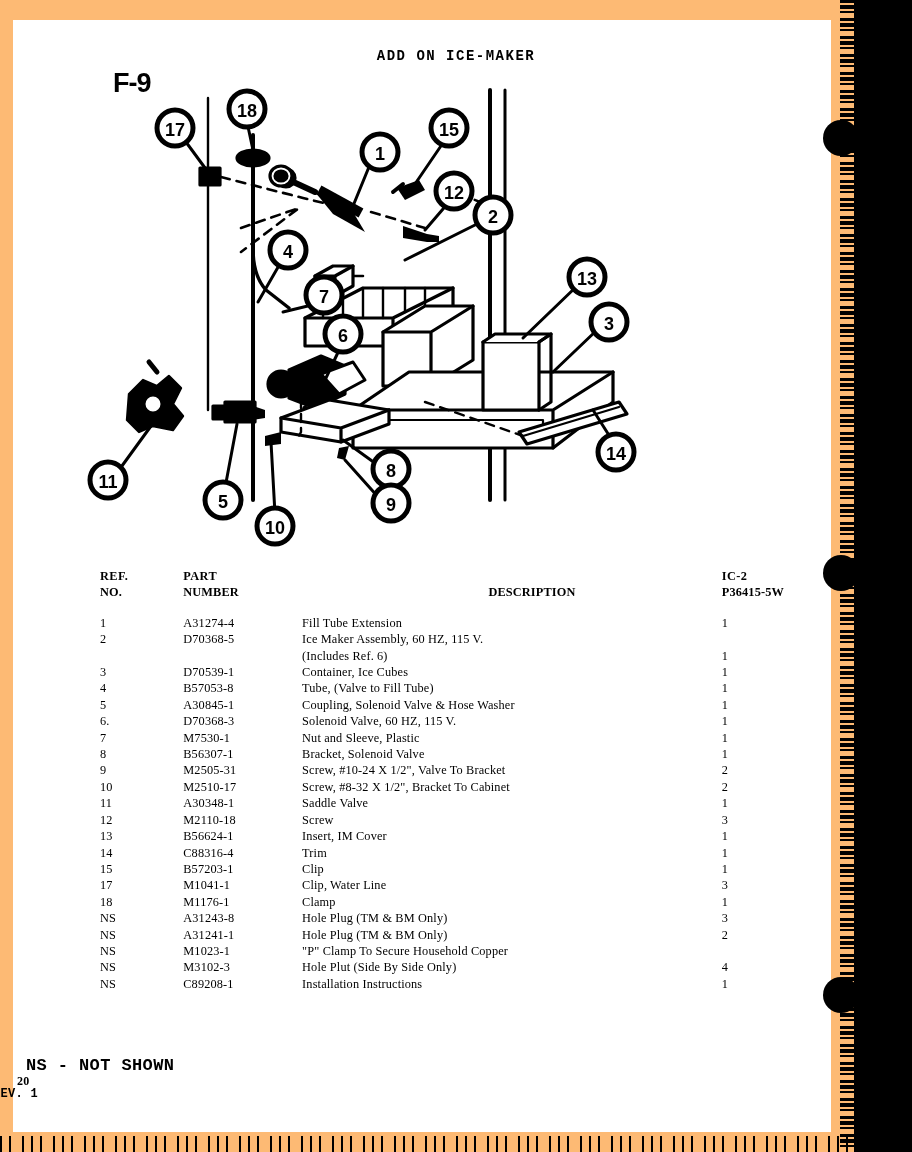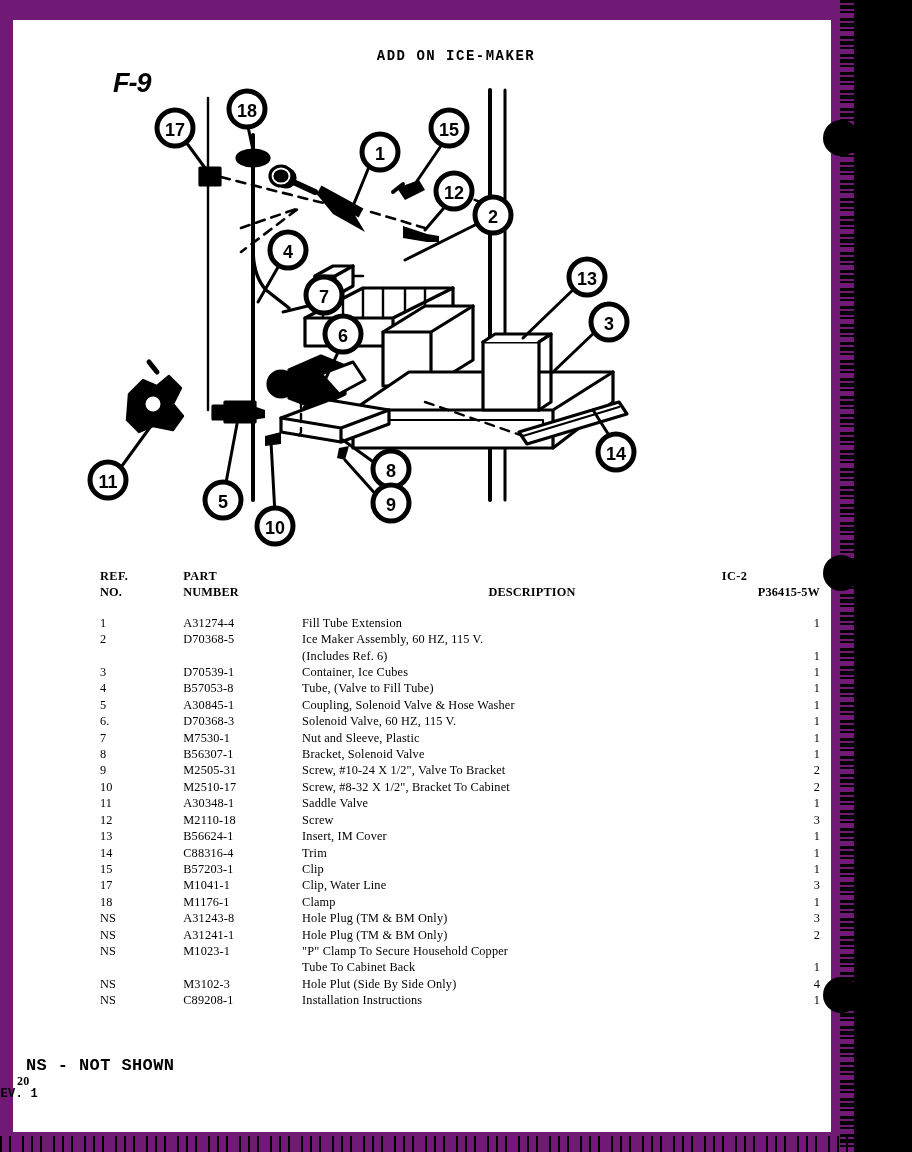--- a/index.html
+++ b/index.html
@@ -1,19 +1,19 @@
 <!DOCTYPE html>
 <html><head>
 <meta charset="utf-8">
 <style>
   html,body{margin:0;padding:0;background:#ffffff;}
   body{width:912px;height:1152px;overflow:hidden;
        font-family:"Liberation Mono","DejaVu Sans Mono",monospace;color:#000;}
 
-  #page{position:relative;width:912px;height:1152px;background:#701a75;}
+  #page{position:relative;width:912px;height:1152px;background:#fdba74;}
 
   
   #paper{position:absolute;left:13px;top:20px;width:818px;height:1112px;background:#fff;}
 
   
   .edge-band{position:absolute;top:0;right:0;width:58px;height:1152px;background:#000;}
   .edge-ragged{position:absolute;top:0;right:58px;width:14px;height:1152px;
      background:repeating-linear-gradient(to bottom,
         #000 0px,#000 3px,transparent 3px,transparent 5px,
         #000 5px,#000 9px,transparent 9px,transparent 11px,
@@ -39,42 +39,42 @@
 
   
   #table-wrap{position:absolute;left:100px;top:568px;width:740px;}
   table.parts{border-collapse:collapse;width:720px;font-size:12.3px;line-height:16.4px;}
   table.parts th{font-weight:bold;text-align:left;vertical-align:top;padding:0;
      font-size:12.3px;line-height:16.4px;letter-spacing:.4px;}
   table.parts td{padding:0;vertical-align:top;white-space:pre;letter-spacing:.15px;}
   .c-ref{width:86px;}
   .c-part{width:122px;}
   .c-desc{width:390px;}
-  .c-qty{width:100px;text-align:right;}
+  .c-qty{width:100px;text-align:left;}
   .hdr-ref,.hdr-part{text-align:left;}
   .hdr-desc{text-align:center;padding-left:40px!important;}
   .hdr-qty{text-align:center;}
   .hdr-row2 td{font-weight:bold;letter-spacing:.4px;}
   .spacer td{height:14px;line-height:14px;font-size:1px;}
 
   .footnote{position:absolute;left:113px;top:1056px;font-size:17px;
      font-weight:bold;letter-spacing:.4px;}
   .pagenum{position:absolute;left:80px;top:1075px;font-size:12px;font-weight:bold;
      line-height:13px;letter-spacing:.3px;}
   .pagenum .n{display:block;margin-left:24px;font-family:Liberation Serif, serif;}
 </style>
 </head>
 <body>
 
 <div id="page">
 
   <div id="paper">
 
     <div class="sheet-title" style="left:-13px;top:28px;">ADD ON ICE-MAKER</div>
-    <div class="fig-code" style="left:100px;top:48px;font-style:italic;">F-9</div>
+    <div class="fig-code" style="left:100px;top:48px;">F-9</div>
 
     <div id="diagram" style="left:40px;top:60px;">
       <svg width="620" height="470" viewBox="0 0 620 470">
         <g fill="none" stroke="#000" stroke-width="3.2" stroke-linejoin="round" stroke-linecap="round">
 
           <line x1="155" y1="18" x2="155" y2="330" stroke-width="2.4"></line>
           <line x1="200" y1="55" x2="200" y2="420" stroke-width="4"></line>
           <line x1="437" y1="10" x2="437" y2="420" stroke-width="4"></line>
           <line x1="452" y1="10" x2="452" y2="420" stroke-width="3"></line>
 
@@ -420,26 +420,20 @@
               <td class="c-desc">Hole Plug (TM &amp; BM Only)</td>
               <td class="c-qty">2</td>
             </tr>
             <tr>
               <td class="c-ref">NS</td>
               <td class="c-part">M1023-1</td>
               <td class="c-desc">"P" Clamp To Secure Household Copper</td>
               <td class="c-qty"></td>
             </tr>
             <tr>
-              <td class="c-ref"></td>
-              <td class="c-part"></td>
-              <td class="c-desc">Tube To Cabinet Back</td>
-              <td class="c-qty">1</td>
-            </tr>
-            <tr>
               <td class="c-ref">NS</td>
               <td class="c-part">M3102-3</td>
               <td class="c-desc">Hole Plut (Side By Side Only)</td>
               <td class="c-qty">4</td>
             </tr>
             <tr>
               <td class="c-ref">NS</td>
               <td class="c-part">C89208-1</td>
               <td class="c-desc">Installation Instructions</td>
               <td class="c-qty">1</td>

